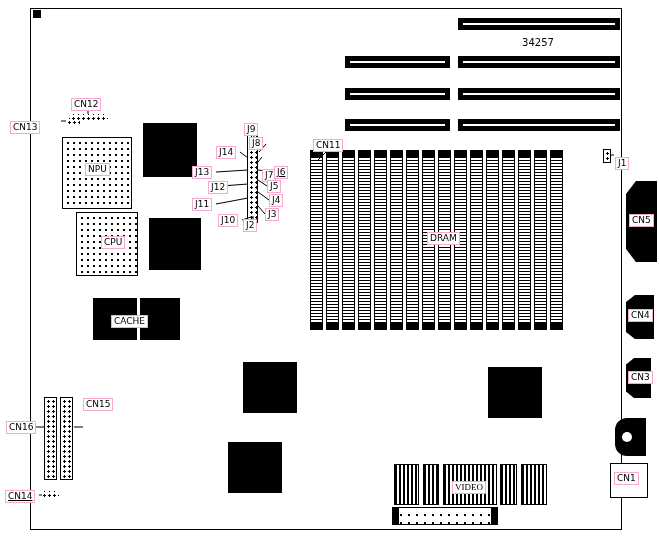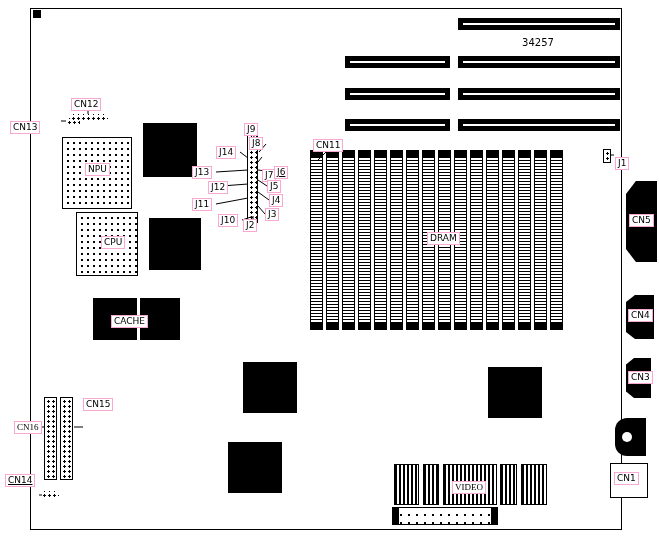--- a/index.html
+++ b/index.html
@@ -111,23 +111,23 @@
   <div class="dshape" style="left:626px;top:358px;width:25px;height:40px;"></div>
   <div class="lbl" style="left:628px;top:371px;">CN3</div>
   <div class="din" style="left:615px;top:418px;width:31px;height:38px;">
     <div class="hole"></div>
   </div>
   <div class="cn1-box" style="left:610px;top:463px;width:38px;height:35px;"></div>
   <div class="lbl" style="left:614px;top:472px;">CN1</div>
 
   <div class="pin-strip" style="left:44px;top:397px;width:13px;height:83px;"></div>
   <div class="pin-strip" style="left:60px;top:397px;width:13px;height:83px;"></div>
-  <div class="lbl" style="left:14px;top:421px;font-family:Liberation Serif, serif;">CN16</div>
+  <div class="lbl" style="left:6px;top:421px;">CN16</div>
   <div class="lbl" style="left:83px;top:398px;">CN15</div>
-  <div class="lbl" style="left:5px;top:474px;text-decoration:underline;">CN14</div>
+  <div class="lbl" style="left:5px;top:490px;text-decoration:underline;">CN14</div>
   <div class="dot-strip" style="left:41px;top:491px;width:18px;height:8px;"></div>
 
   <div class="chip" style="left:243px;top:362px;width:54px;height:51px;"></div>
   <div class="chip" style="left:228px;top:442px;width:54px;height:51px;"></div>
   <div class="chip" style="left:488px;top:367px;width:54px;height:51px;"></div>
 
   <div class="striped-v" style="left:394px;top:464px;width:25px;height:41px;"></div>
   <div class="striped-v" style="left:423px;top:464px;width:16px;height:41px;"></div>
   <div class="striped-v" style="left:443px;top:464px;width:54px;height:41px;"></div>
   <div class="striped-v" style="left:500px;top:464px;width:17px;height:41px;"></div>

